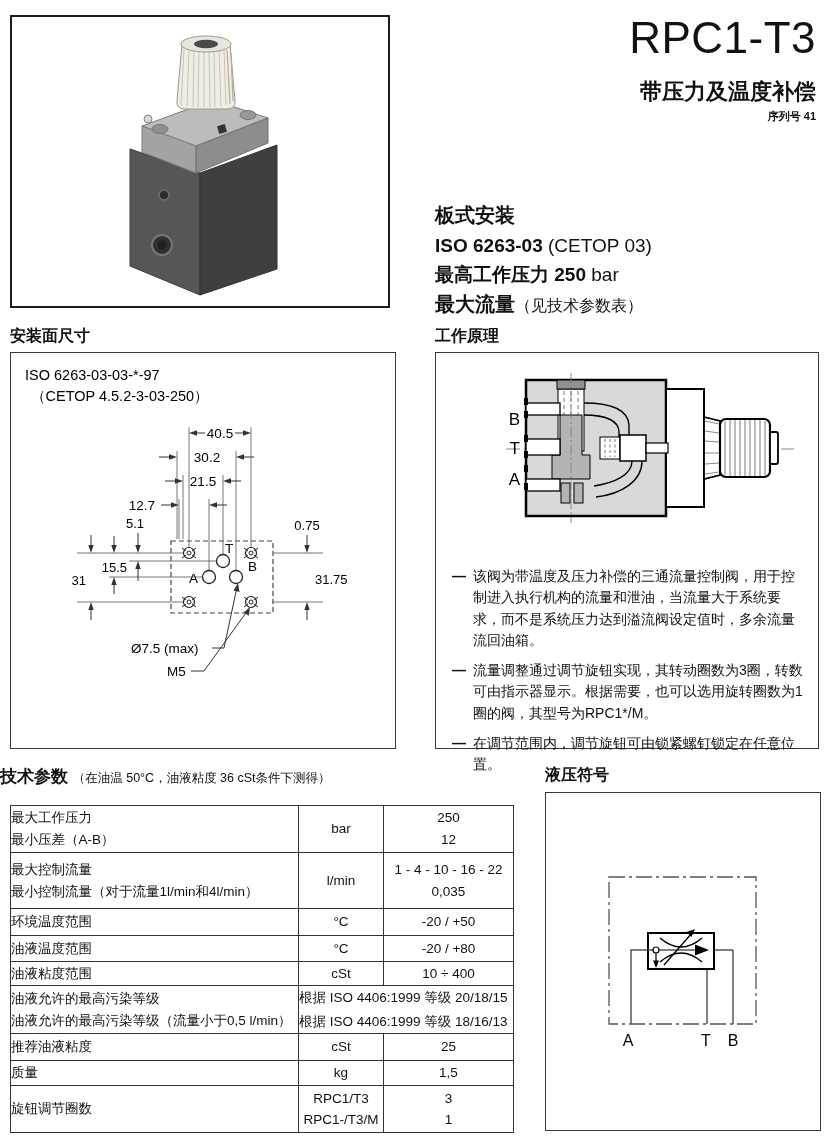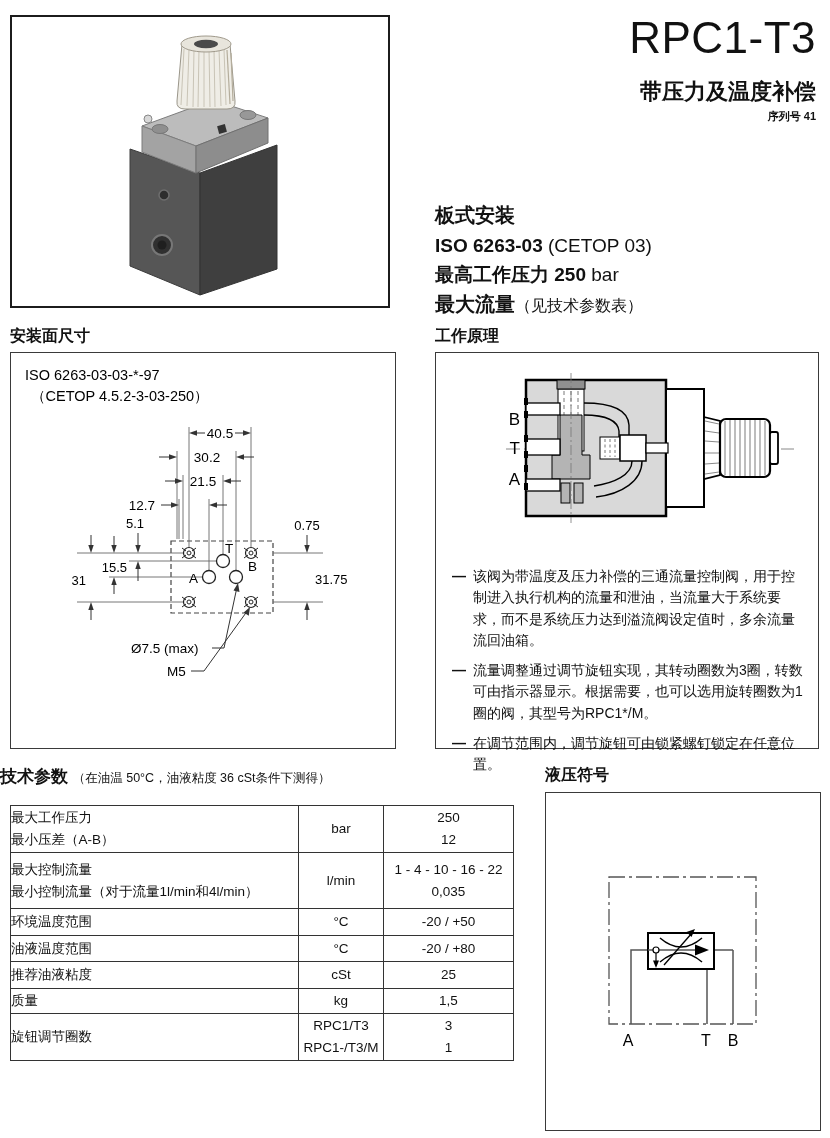--- a/index.html
+++ b/index.html
@@ -363,20 +363,35 @@
     <tr style="height:27px">
       <td class="lab">环境温度范围</td>
       <td class="mid">°C</td>
       <td class="val">-20 / +50</td>
     </tr>
     <tr style="height:26px">
       <td class="lab">油液温度范围</td>
       <td class="mid">°C</td>
       <td class="val">-20 / +80</td>
     </tr>
+    <tr style="height:24px">
+      <td class="lab">油液粘度范围</td>
+      <td class="mid">cSt</td>
+      <td class="val">10 ÷ 400</td>
+    </tr>
+    <tr style="height:48px">
+      <td class="lab">
+            <div>油液允许的最高污染等级</div>
+            <div>油液允许的最高污染等级（流量小于0,5 l/min）</div>
+          </td>
+      <td class="mrg" colspan="2">
+            <div>根据  ISO 4406:1999  等级  20/18/15</div>
+            <div>根据  ISO 4406:1999  等级  18/16/13</div>
+          </td>
+    </tr>
     <tr style="height:27px">
       <td class="lab">推荐油液粘度</td>
       <td class="mid">cSt</td>
       <td class="val">25</td>
     </tr>
     <tr style="height:25px">
       <td class="lab">质量</td>
       <td class="mid">kg</td>
       <td class="val">1,5</td>
     </tr>

